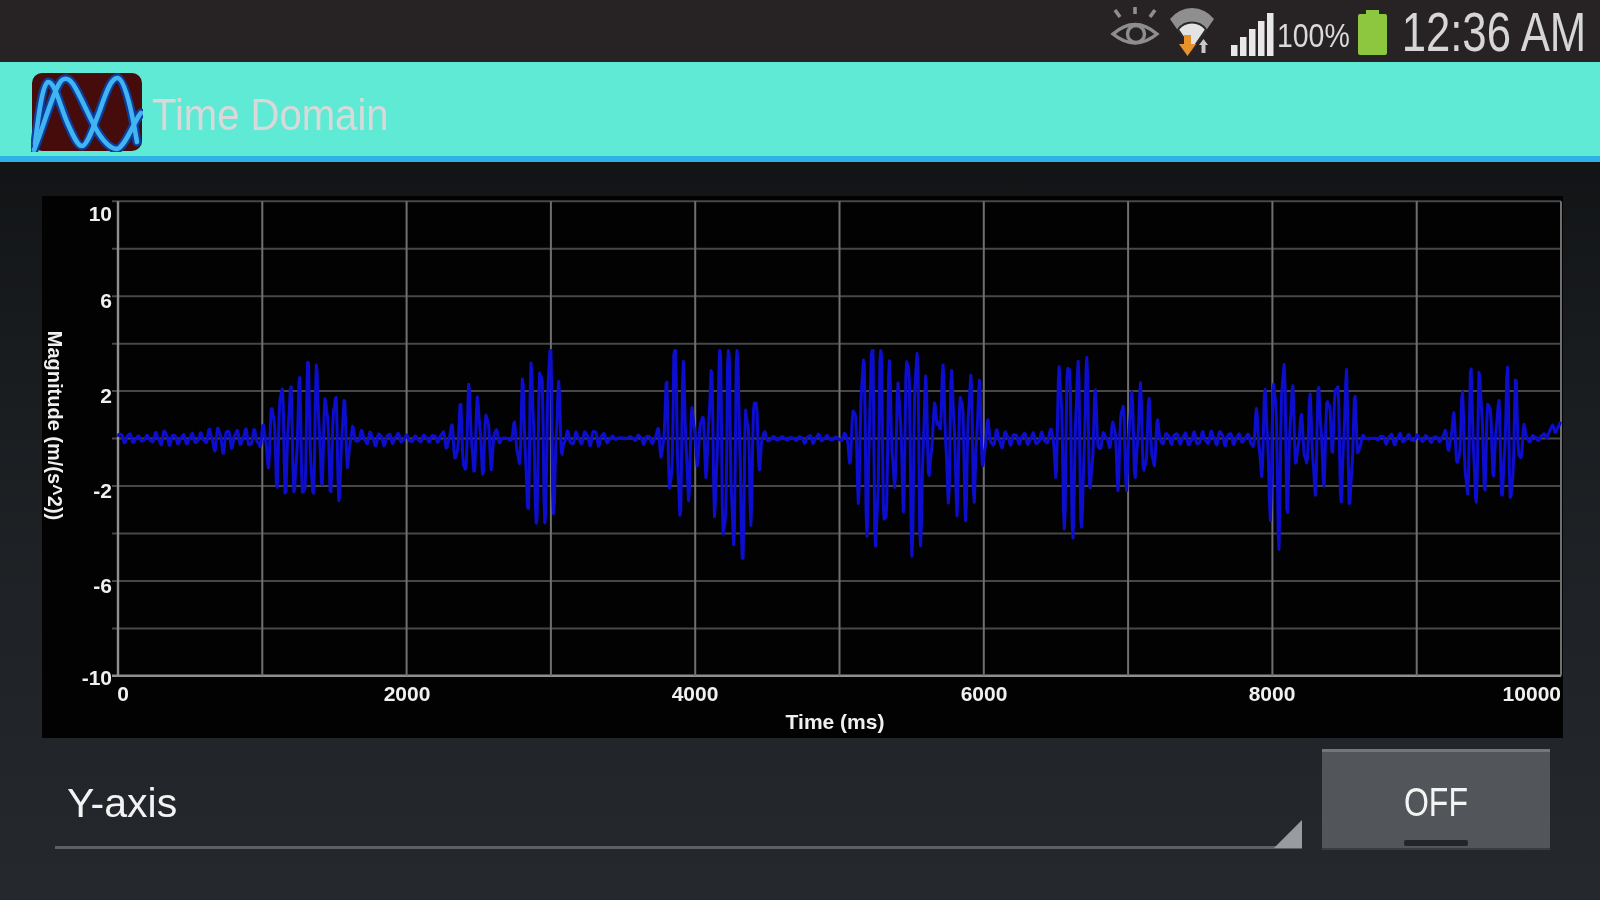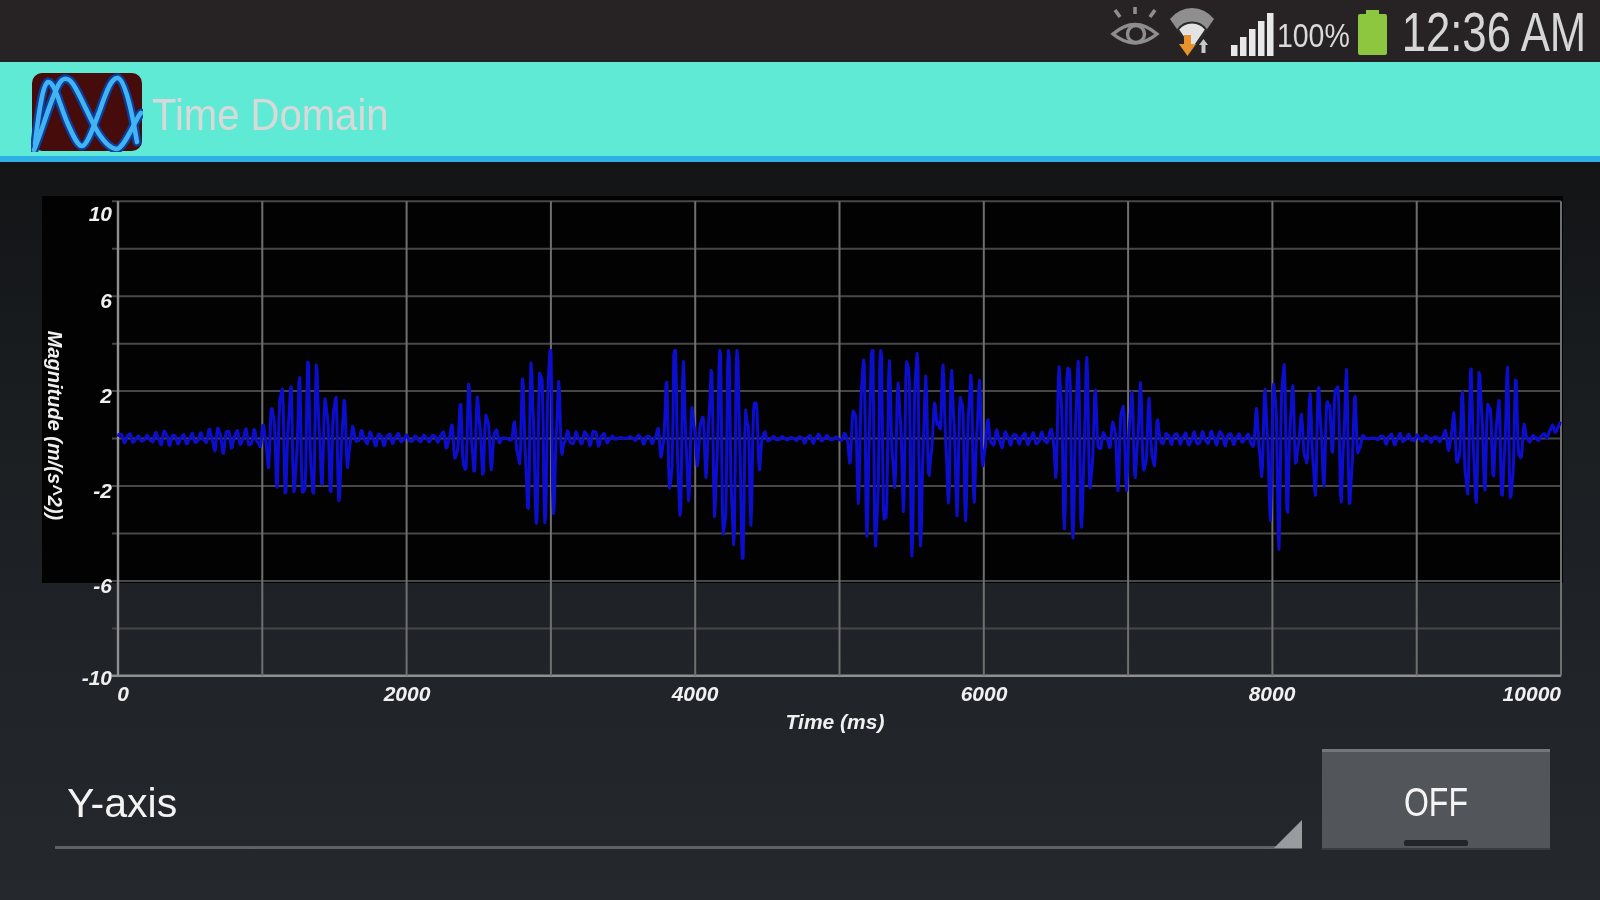--- a/index.html
+++ b/index.html
@@ -3,21 +3,21 @@
 <style>
   * { margin:0; padding:0; box-sizing:border-box; }
   svg, .ytitle { filter:opacity(0.999); }
   html,body { width:1600px; height:900px; overflow:hidden; background:#000;
                font-family:"Liberation Sans", sans-serif; }
   .statusbar { position:absolute; left:0; top:0; width:1600px; height:62px; background:#272324; }
   .titlebar  { position:absolute; left:0; top:62px; width:1600px; height:94px; background:#5eead4; }
   .blueline  { position:absolute; left:0; top:156px; width:1600px; height:6px; background:#2eb2e6; }
   .content   { position:absolute; left:0; top:162px; width:1600px; height:738px;
                 background:linear-gradient(to bottom, #121416 0%, #1b1e21 35%, #25282d 100%); }
-  .chartpanel { position:absolute; left:42px; top:34px; width:1521px; height:387px; background:#020202;font-style:italic; }
+  .chartpanel { position:absolute; left:42px; top:34px; width:1521px; height:542px; background:#020202; }
   .axlab { fill:#f0f0f0; font-family:"Liberation Sans",sans-serif; font-size:21px; font-weight:bold; }
   .ytitle { position:absolute; left:-88px; top:218px; width:200px; text-align:center;
              color:#f0f0f0; font-size:20px; font-weight:bold; transform:rotate(90deg); }
   .spinline { position:absolute; left:55px; top:684px; width:1247px; height:3px; background:#5d6165; }
   .offbtn { position:absolute; left:1322px; top:587px; width:228px; height:101px;
              background:#525559; border-top:3px solid #747779; border-bottom:2px solid #3a3d40; }
   .offind { position:absolute; left:82px; top:88px; width:64px; height:6px; background:#232629; border-radius:2px; }
 </style></head>
 <body>
 <div class="statusbar">

